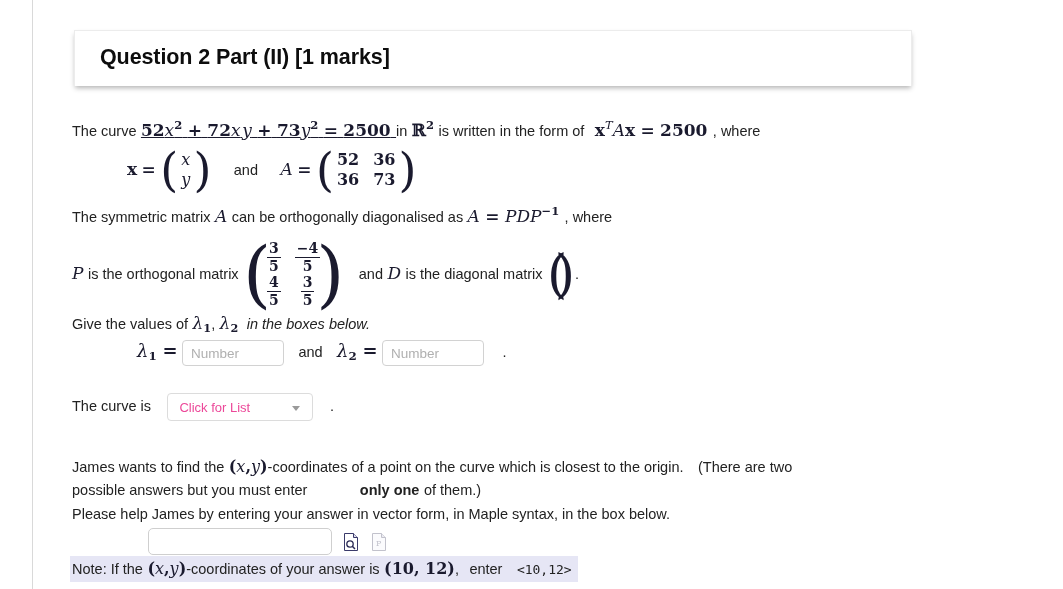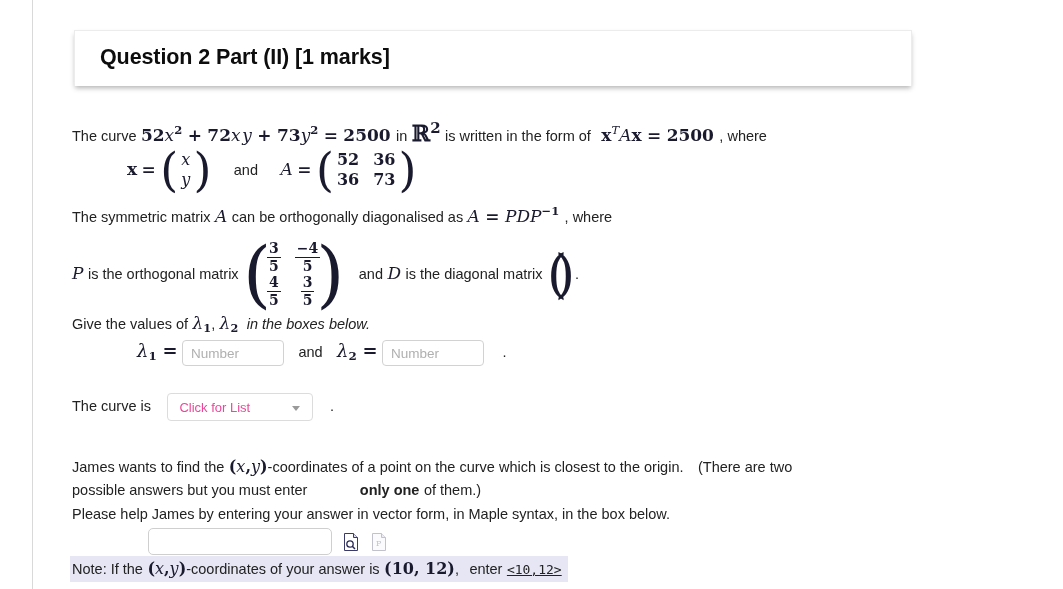--- a/index.html
+++ b/index.html
@@ -249,31 +249,31 @@
 <div class="left-rule"></div>
 
 <div class="header-card">
   <div class="header-title">Question 2 Part (II) [1 marks]</div>
 </div>
 
 <div class="content">
 
   <div class="row" style="left:0px; top:8px;">
     <span class="txt">The curve</span>
-    <span class="mathser" style="font-size:17px;">
+    <span class="mathser" style="font-size:17px;text-decoration:underline;">
       <span class="mn">52</span><span class="mi">x</span><sup class="exp mn">2</sup>
       <span class="op">+</span>
       <span class="mn">72</span><span class="mi">x</span> <span class="mi">y</span>
       <span class="op">+</span>
       <span class="mn">73</span><span class="mi">y</span><sup class="exp mn">2</sup>
       <span class="op">=</span>
       <span class="mn">2500</span>
     </span>
     <span class="txt">in</span>
-    <span class="blackboard" style="font-size:22px;">ℝ<sup class="exp">2</sup></span>
+    <span class="blackboard" style="font-size:17px;">ℝ<sup class="exp">2</sup></span>
     <span class="txt">is written in the form of</span>
     <span class="mathser" style="font-size:17px; margin-left:6px;">
       <span class="mb">x</span><sup class="exp mi">T</sup><span class="mi">A</span><span class="mb">x</span>
       <span class="op">=</span>
       <span class="mn">2500</span>
     </span><span class="txt">, where</span>
   </div>
 
   <div class="row" style="left:55px; top:38px;">
     <span class="mb" style="font-size:17px;">x</span>
@@ -413,15 +413,15 @@
   </div>
 
 </div>
 
 <div style="position:absolute; left:70px; top:556px;">
   <span class="note-row">
     <span class="txt">Note: If the</span>
     <span class="mathser" style="font-size:16px;"><span class="op">(</span><span class="mi">x</span><span class="op">,</span><span class="mi">y</span><span class="op">)</span></span><span class="txt">-coordinates of your answer is</span>
     <span class="mn" style="font-size:16px;">(10, 12)</span><span class="txt">,</span>
     <span class="txt" style="margin-left:6px;">enter</span>
-    <span class="mono" style="text-decoration:underline;">&lt;10,12&gt;</span>
+    <span class="mono" style="margin-left:10px;">&lt;10,12&gt;</span>
   </span>
 </div>
 
 </body></html>

